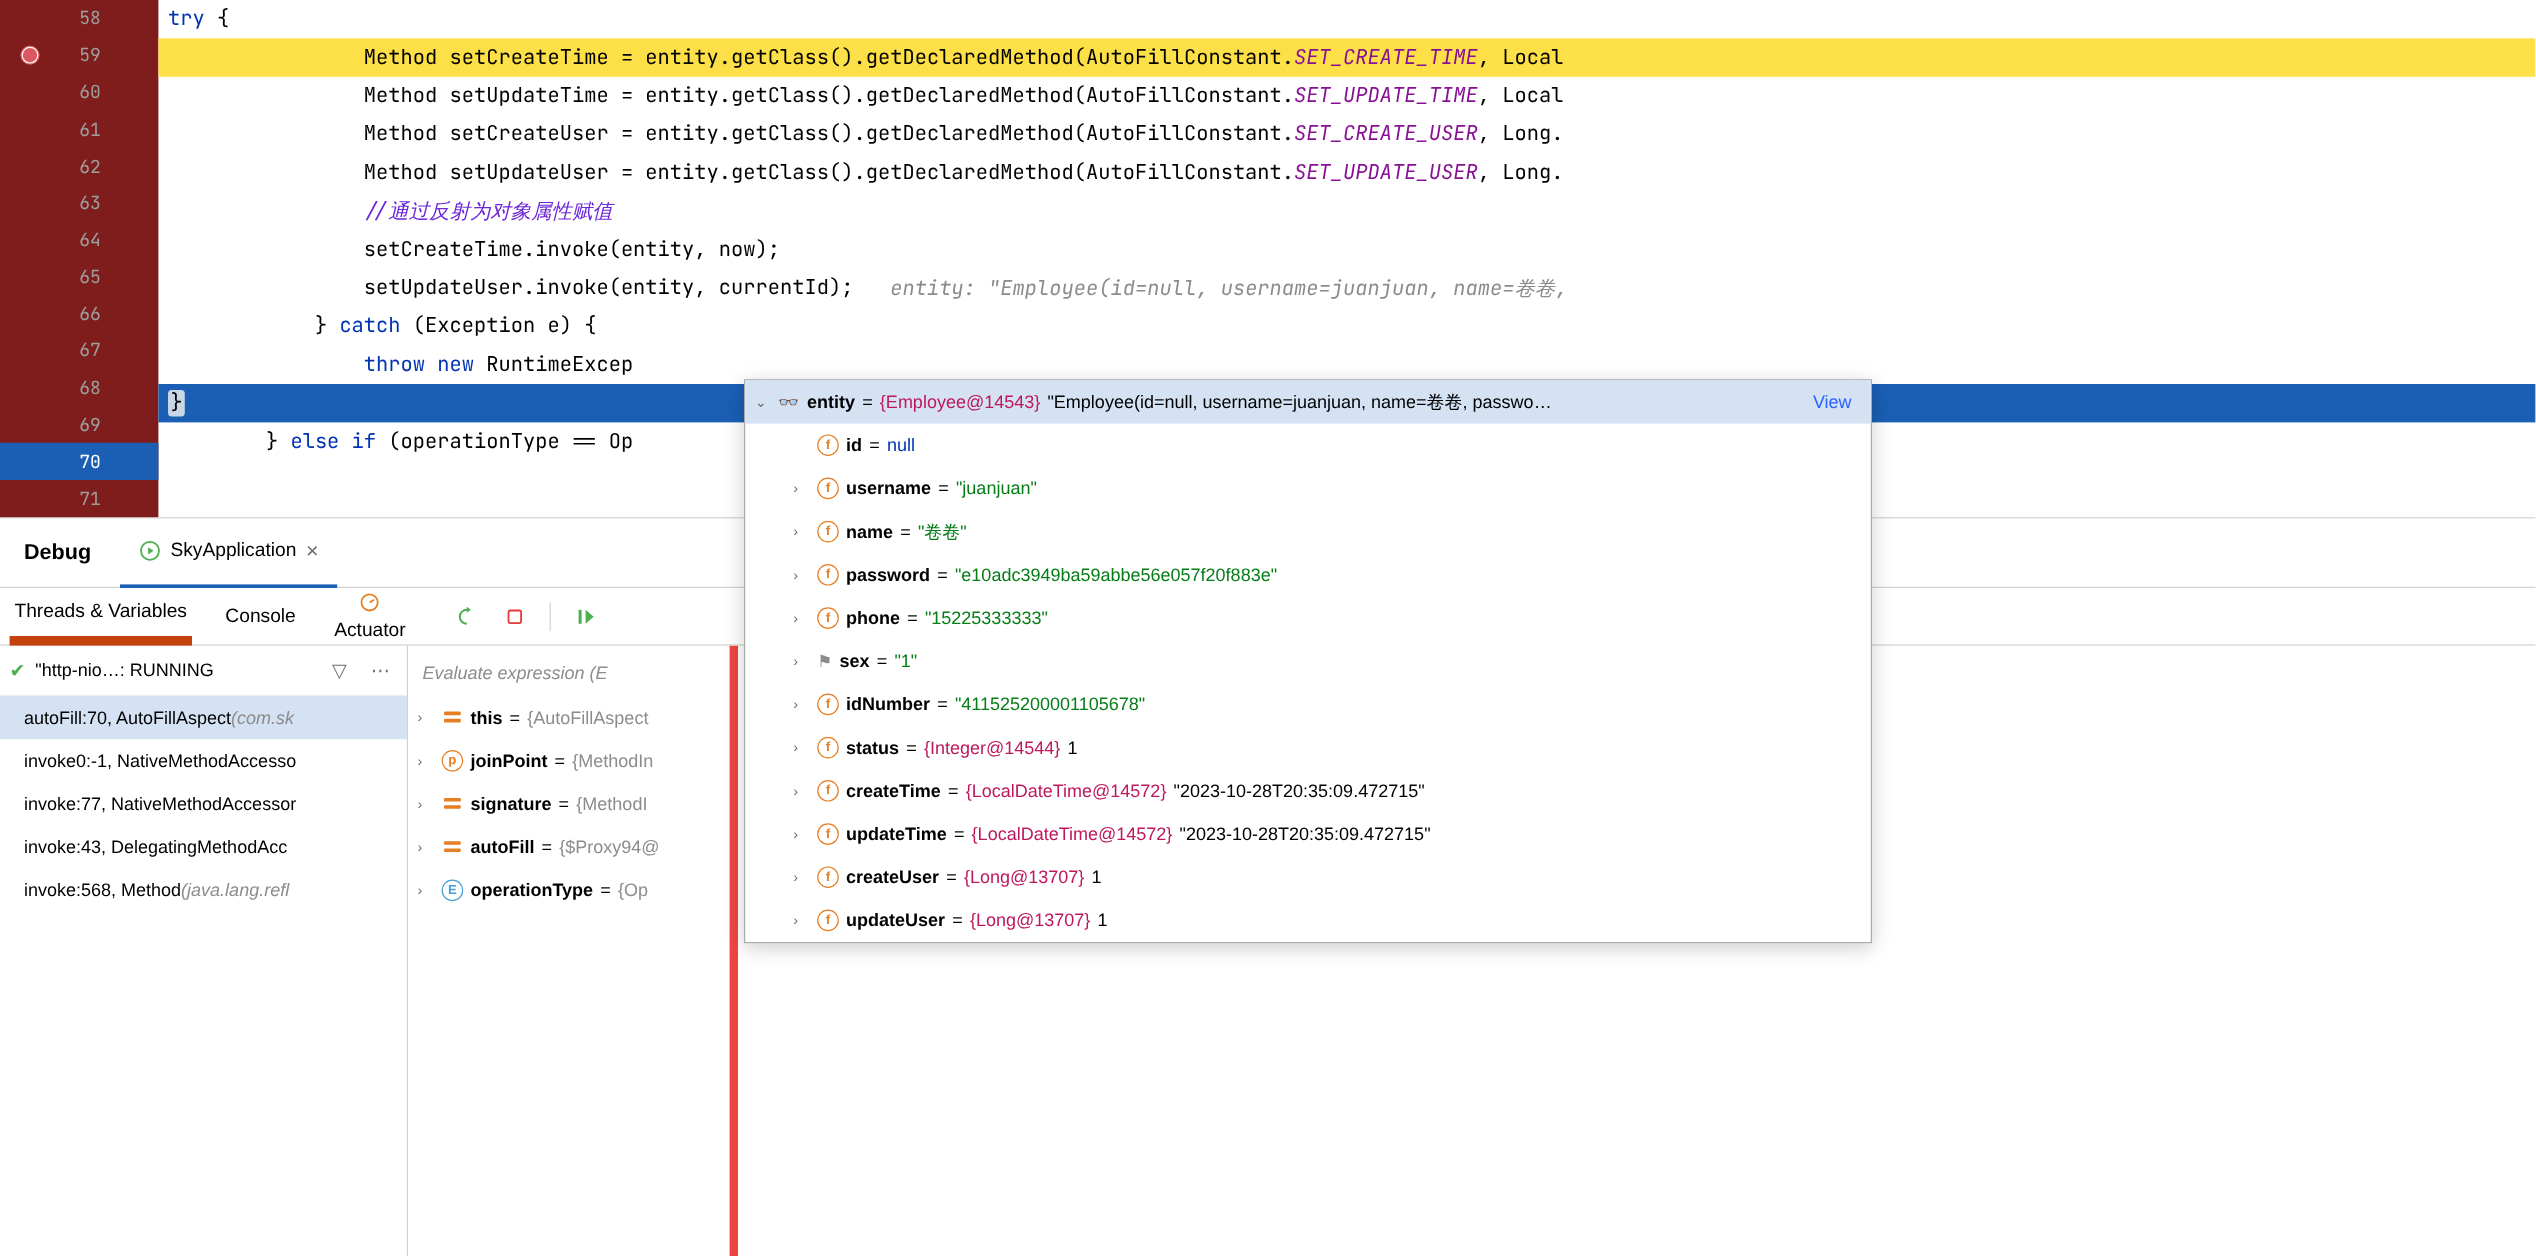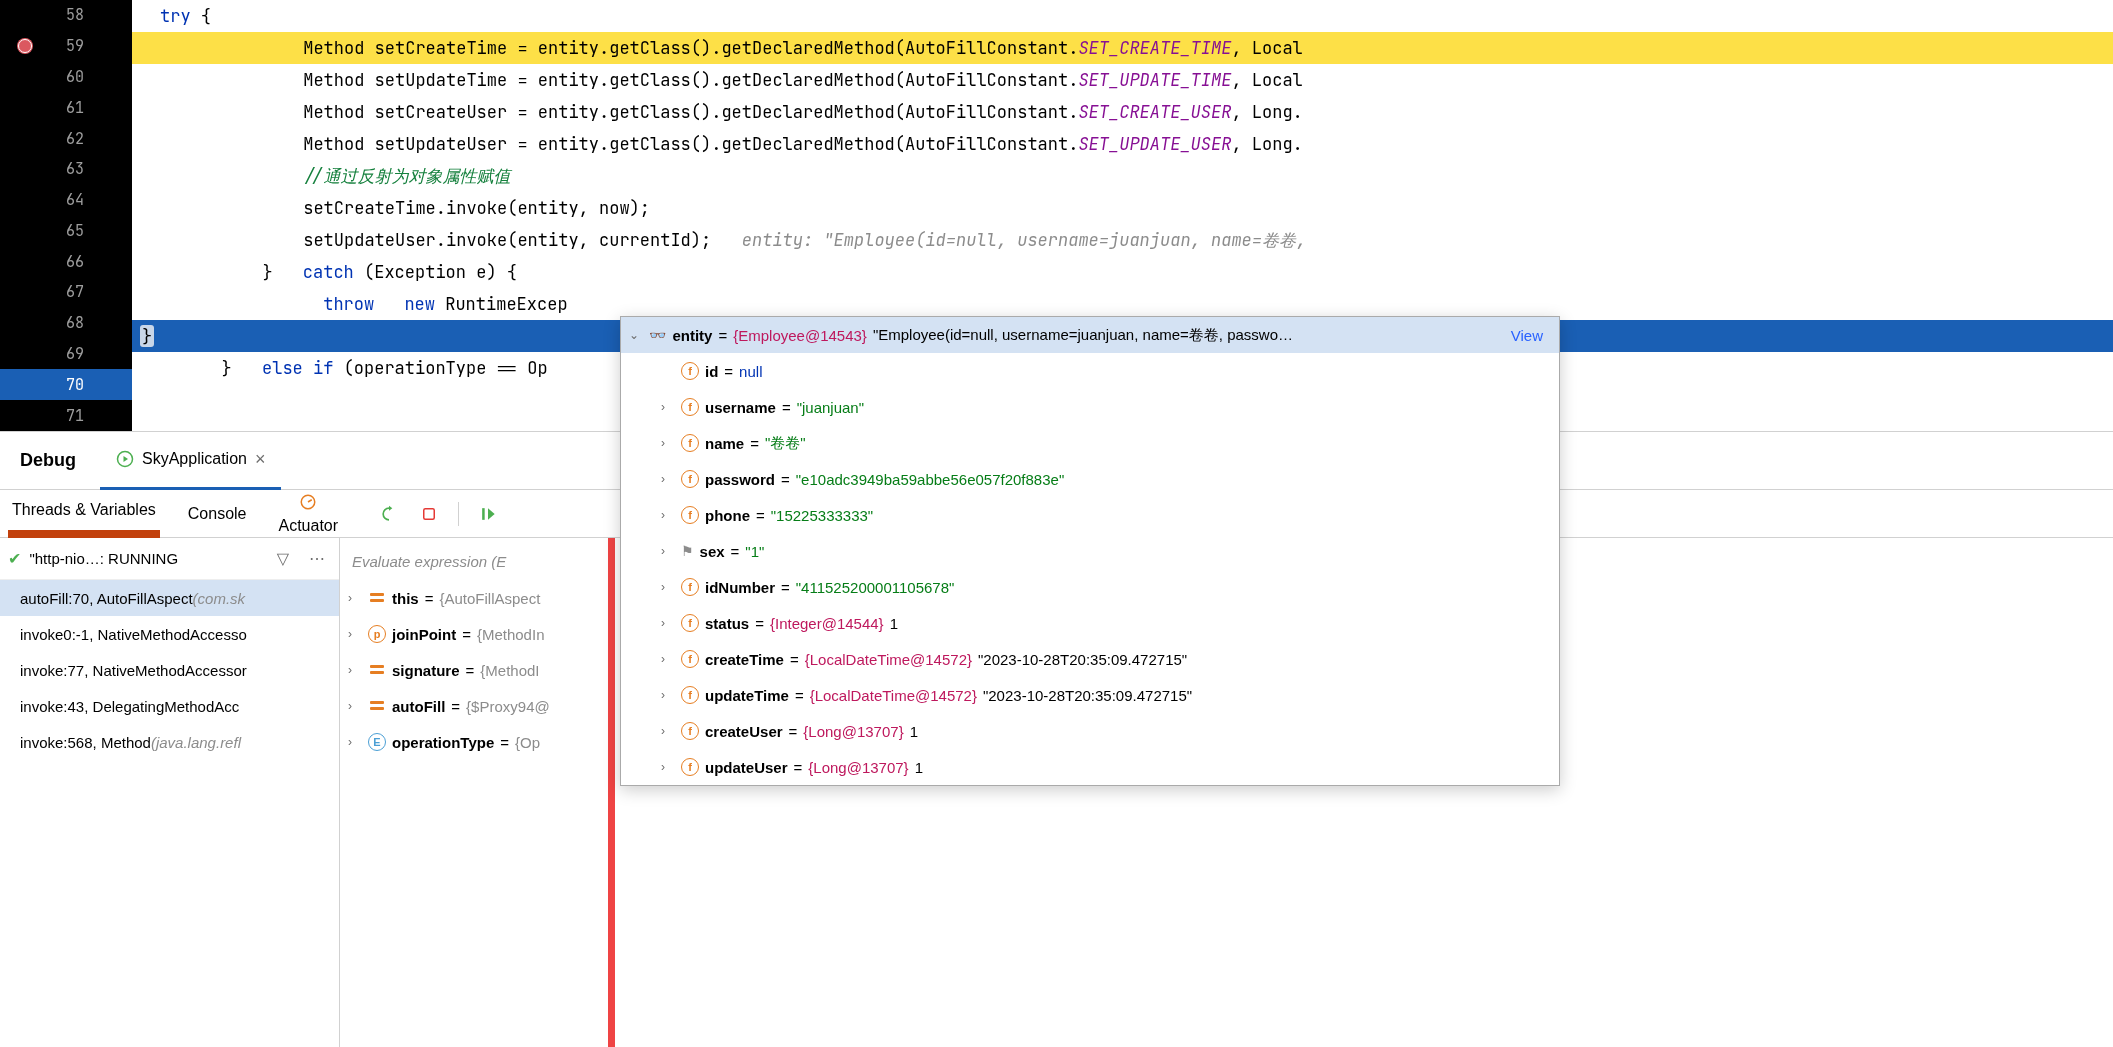--- a/index.html
+++ b/index.html
@@ -1,31 +1,31 @@
 <!DOCTYPE html>
 <html><head>
 <meta charset="utf-8">
 <style>
 * { margin: 0; padding: 0; box-sizing: border-box; }
 body { font-family: -apple-system, BlinkMacSystemFont, "Segoe UI", sans-serif; background: #fff; overflow: hidden; }
 
 .editor-area { display: flex; height: 432px; border-bottom: 1px solid #d1d1d1; }
-.gutter { width: 132px; background: #000000; display: flex; flex-direction: column; }
+.gutter { width: 132px; background: #7f1d1d; display: flex; flex-direction: column; }
 .gutter-row { height: 32px; display: flex; align-items: center; justify-content: flex-end; padding-right: 48px; color: #9e9e9e; font-size: 15px; font-family: 'JetBrains Mono', Consolas, monospace; position: relative; }
 .gutter-row .break-icon { position: absolute; left: 18px; width: 14px; height: 14px; border-radius: 50%; background: #db5860; border: 1.5px solid #fff; box-shadow: 0 0 0 1px #db5860; }
 .gutter-row.active-line { background: #1a5fb4; color: #fff; }
 
 .code-col { flex: 1; font-family: 'JetBrains Mono', Consolas, monospace; font-size: 17px; position: relative; }
 .code-line { height: 32px; display: flex; align-items: center; padding-left: 8px; white-space: pre; }
 .code-line.hl { background: #fde047; }
 .code-line.active-line { background: #1a5fb4; }
 
-.kw { color: #0033b3; margin-left: 20px; }
+.kw { color: #0033b3; }
 .con { color: #871094; font-style: italic; }
-.comment { color: #15803d; font-style: italic; }
+.comment { color: #6d28d9; font-style: italic; }
 .hint { color: #8c8c8c; font-style: italic; }
 .brace-active { background: #c8d6e8; border-radius: 3px; padding: 0 2px; }
 
 .debug-panel { display: flex; flex-direction: column; height: calc(100vh - 432px); }
 .debug-header { height: 58px; display: flex; align-items: center; border-bottom: 1px solid #d1d1d1; padding: 0 8px; }
 .debug-title { font-size: 18px; font-weight: 600; padding: 0 12px; }
 .debug-tab { display: flex; align-items: center; gap: 8px; padding: 0 16px; height: 58px; border-bottom: 3px solid #1a5fb4; margin-left: 12px; font-size: 16px; }
 .debug-tab-close { color: #6e6e6e; cursor: pointer; font-size: 18px; }
 .run-icon { width: 18px; height: 18px; }
 

